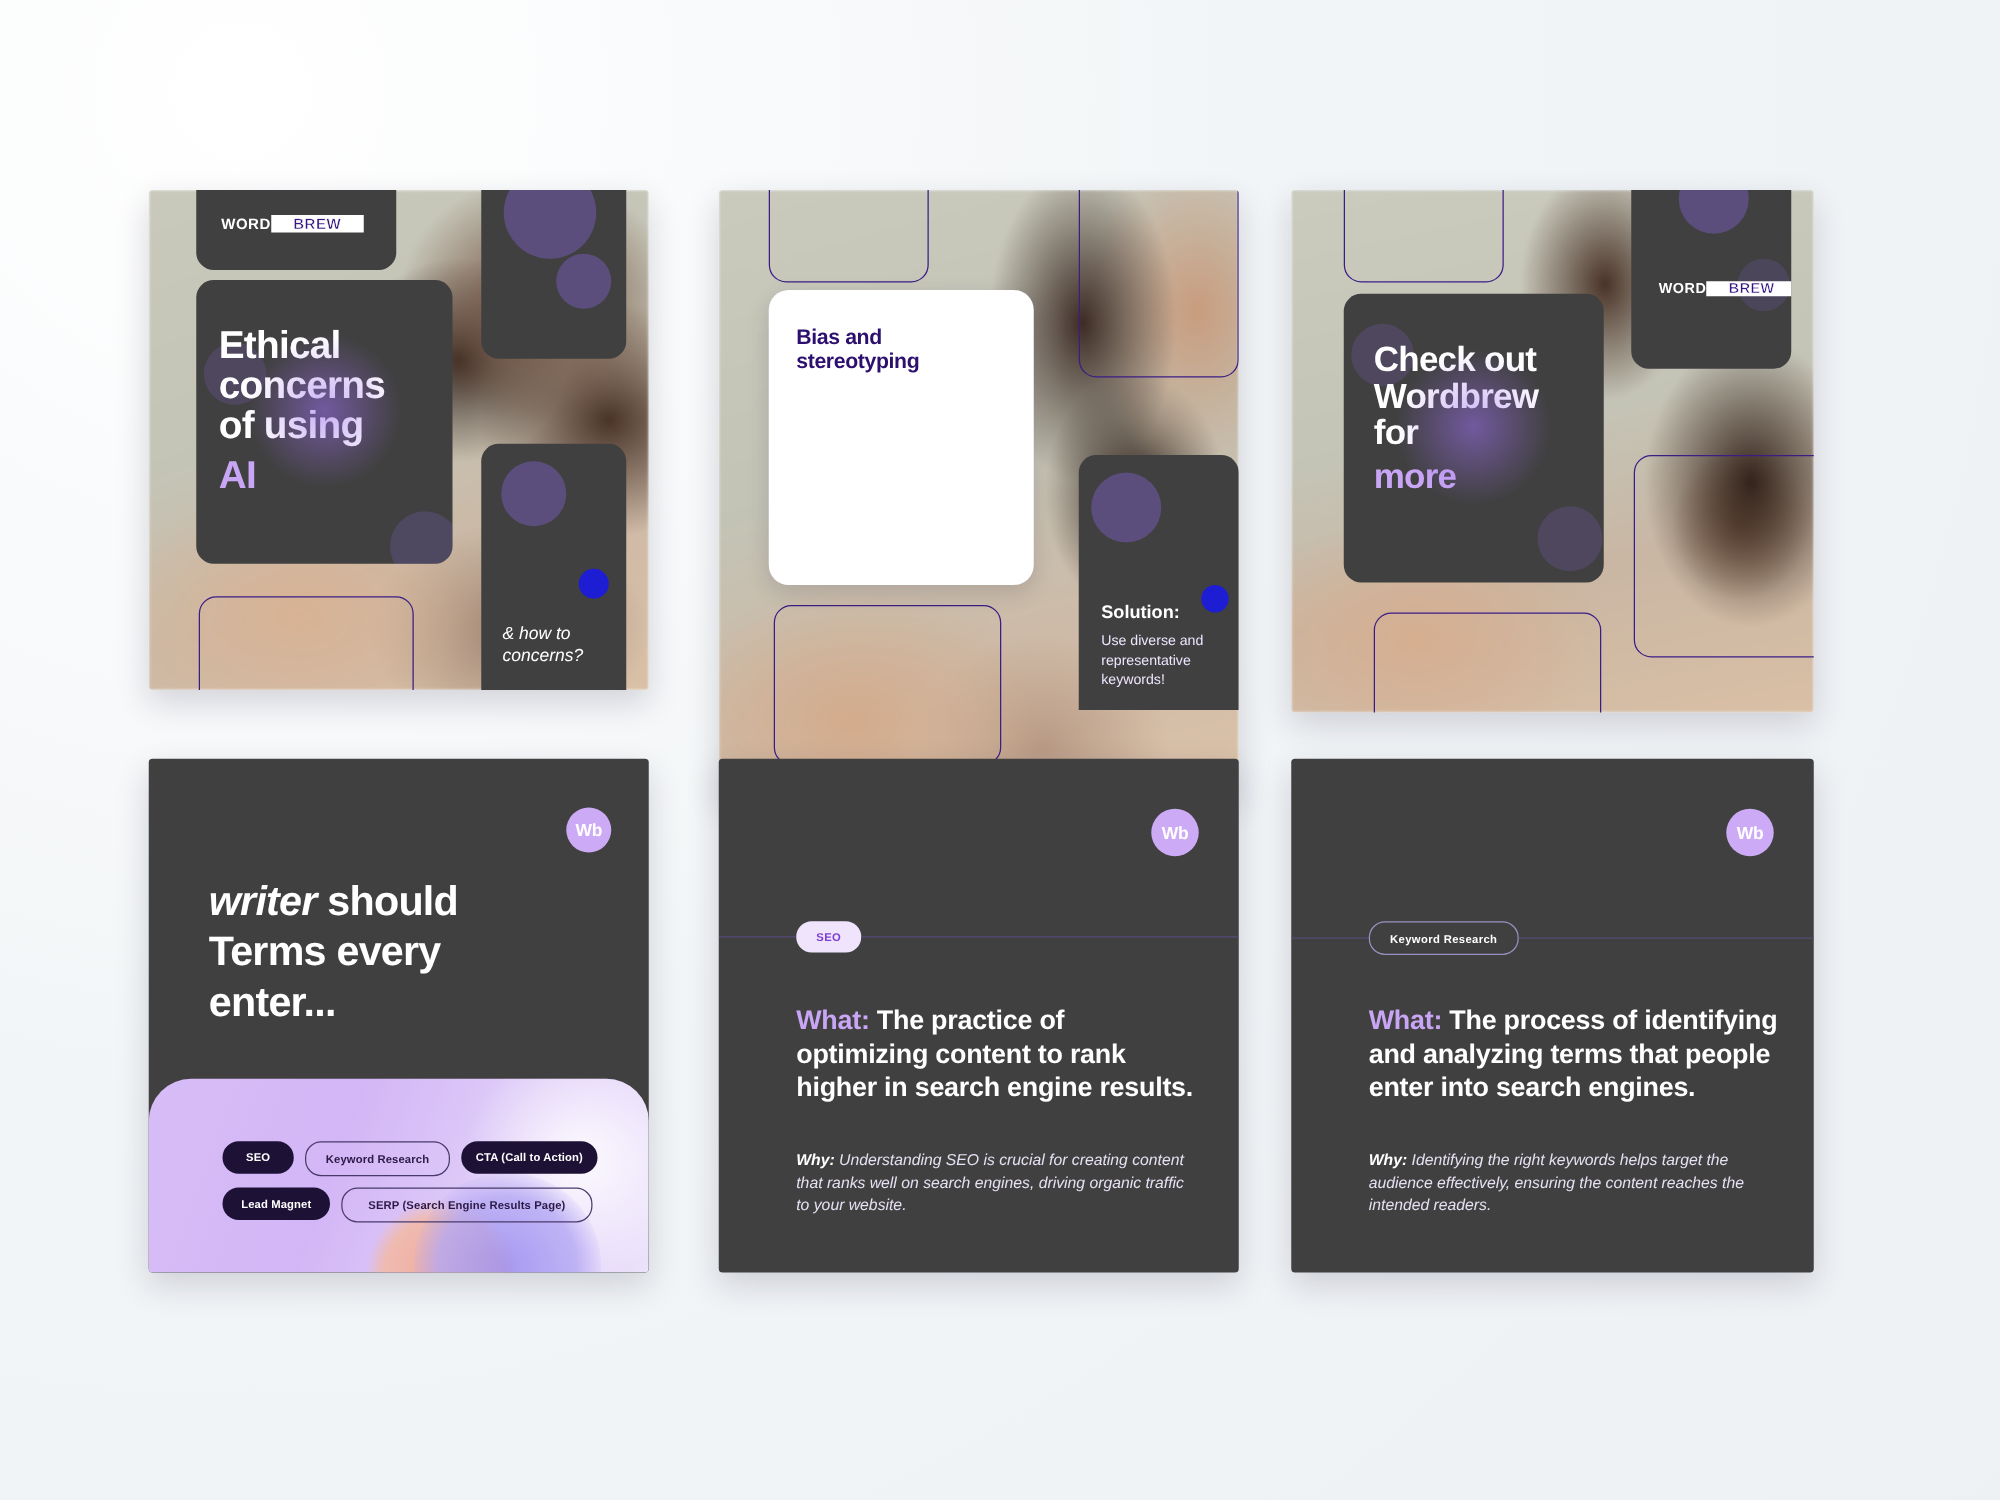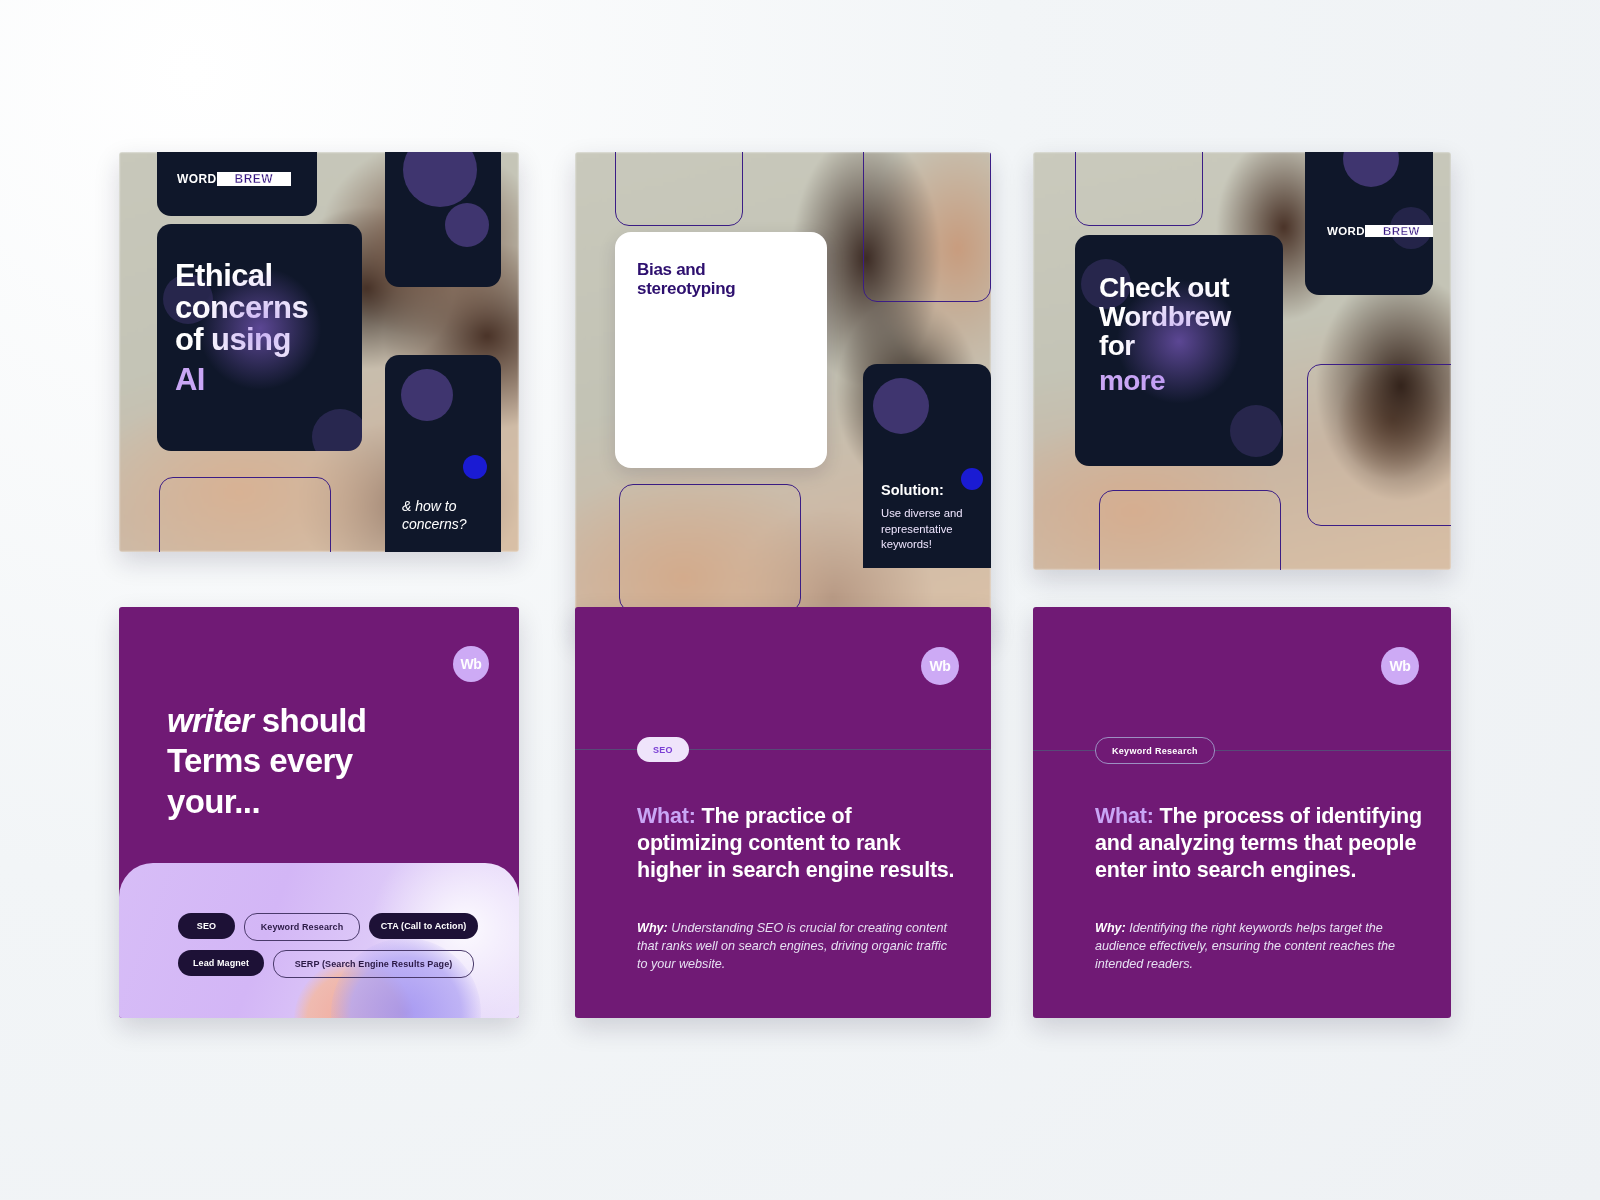--- a/index.html
+++ b/index.html
@@ -62,21 +62,21 @@
   
   .frame{
     position:absolute;
     border:1.6px solid #3b1d86;
     border-radius:14px;
   }
 
   
   .pblock{
     position:absolute;
-    background:#0f172a;
+    background:#404040;
     border-radius:14px;
     overflow:hidden;
   }
   .pblock.glow::after{
     content:"";
     position:absolute;left:50%;top:46%;
     width:62%;height:56%;
     transform:translate(-50%,-50%);
     background:radial-gradient(circle,rgba(155,110,235,.55) 0%,rgba(155,110,235,0) 68%);
     pointer-events:none;
@@ -120,21 +120,21 @@
   .wp-h{
     color:#2d0f6e;font-weight:700;line-height:1.14;letter-spacing:-0.3px;
   }
   .wp-b{
     color:#2b1060;line-height:1.42;
   }
   .sol-h{color:#fff;font-weight:700;}
   .sol-b{color:#efe6ff;line-height:1.38;}
 
   
-  .navy{background:#701a75;}
+  .navy{background:#404040;}
   .wb-badge{
     position:absolute;border-radius:50%;
     background:#cdaaf5;
     display:flex;align-items:center;justify-content:center;
     color:#fff;font-weight:800;letter-spacing:-.3px;
   }
 
   
   .terms-panel{
     position:absolute;left:0;right:0;bottom:0;
@@ -296,21 +296,21 @@
     <div class="wb-badge" style="right:30px;top:39px;width:36px;height:36px;font-size:14px;">
       <span>Wb</span>
     </div>
 
     <div class="title-xl" style="position:absolute;left:48px;top:94px;font-size:33px;line-height:1.22;">
       <div>
         <em class="ital">writer</em>
         <span>should</span>
       </div>
       <div>Terms every</div>
-      <div>your...</div>
+      <div>enter...</div>
     </div>
 
     <div class="terms-panel" style="height:155px;">
       <div class="b3"></div>
       <div class="b1"></div>
       <div class="b2"></div>
 
       <div class="pill-row" style="top:50px;">
         <div class="pill filled" style="width:57px;">SEO</div>
         <div class="pill outline" style="width:114px;">Keyword Research</div>

